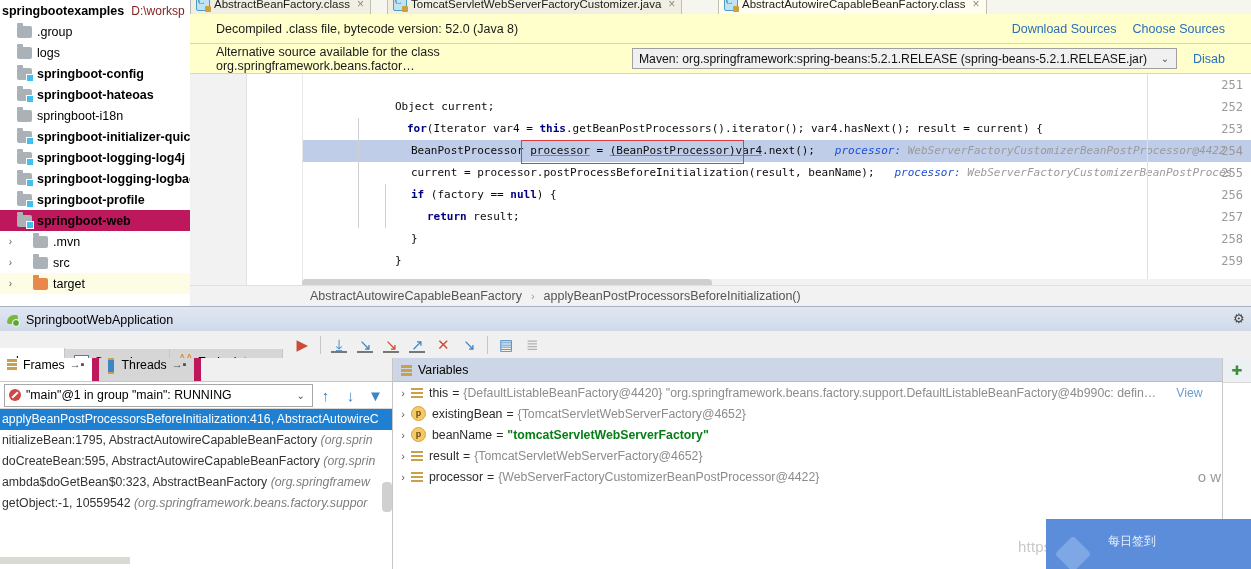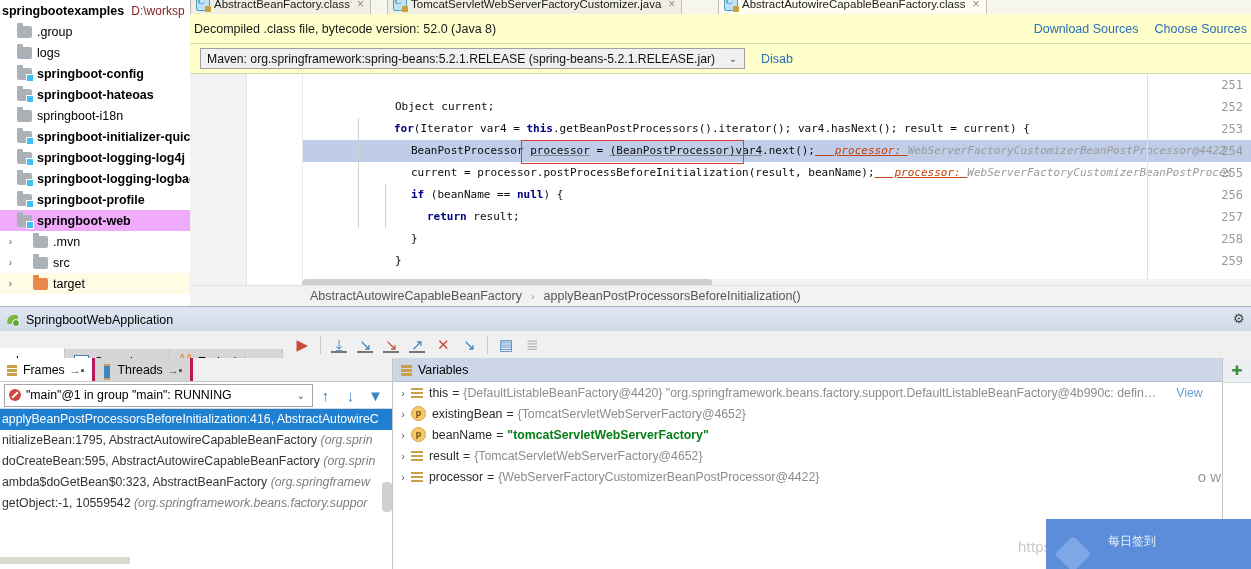--- a/index.html
+++ b/index.html
@@ -44,21 +44,21 @@
   
   .sidebar {
     position: absolute; left: 0; top: 0; width: 190px; height: 306px;
     background: #ffffff; border-right: 1px solid #b7b7b7; overflow: hidden;
   }
   .sb-row {
     display: flex; align-items: center; height: 21px; padding-left: 4px;
     white-space: nowrap; font-size: 12.5px; position: relative;
   }
   .sb-row.root { font-weight: bold; padding-left: 2px; }
-  .sb-row.sel { background: #f0abfc; }
+  .sb-row.sel { background: #be185d; }
   .sb-row.hl { background: #fdfce4; }
   .sb-arrow {
     width: 13px; flex: 0 0 13px; color: #5a5a5a; font-size: 10px;
     text-align: center; line-height: 1;
   }
   .sb-arrow.empty { visibility: hidden; }
   .folder {
     width: 15px; height: 12px; flex: 0 0 15px; margin-right: 5px;
     background: #aab2b8; border-radius: 1px 2px 2px 2px; position: relative;
   }
@@ -77,21 +77,21 @@
   .sb-path { color: #7f1d1d; font-weight: normal; margin-left: 7px; font-size: 12px; }
   .sb-indent { width: 16px; flex: 0 0 16px; }
 
   
   .editor-area {
     position: absolute; left: 190px; top: 14px; width: 1061px; height: 292px;
     background: #ffffff; overflow: hidden;
   }
   .notif {
     height: 29px; background: #ffffcc; border-bottom: 1px solid #d7d7b2;
-    display: flex; align-items: center; padding: 0 4px; font-size: 12.5px;
+    display: flex; align-items: center; padding: 0 26px; font-size: 12.5px;
     color: #1a1a1a; position: relative;
   }
   .notif .spacer { flex: 1 1 auto; }
   .lnk { color: #2a6fba; cursor: pointer; margin-left: 16px; white-space: nowrap; }
   .combo {
     height: 19px; border: 1px solid #a0a0a0; background: #f0f0f0;
     display: flex; align-items: center; padding: 0 3px 0 6px;
     font-size: 12.2px; margin-left: 6px; white-space: nowrap; color: #111;
   }
   .combo .chev { margin-left: 10px; color: #555; font-size: 10px; width:16px; text-align:center;}
@@ -116,21 +116,21 @@
     color: #0b0b0b;
   }
   .rowhl-yellow {
     position: absolute; left: 0; width: 56px; height: 22px; background: #fdf8e3;
   }
   .rowhl-blue {
     position: absolute; left: 56px; right: 0; height: 22px; background: #bfcde8;
   }
   .kw { color: #000080; font-weight: bold; }
   .hint { color: #9a9a9a; font-style: italic; }
-  .hintlbl { color: #c2410c; font-style: italic; text-decoration: underline; }
+  .hintlbl { color: #1d4ed8; font-style: italic; }
   .ul { text-decoration: underline; text-decoration-color: #888; }
   .redbox {
     position: absolute; border: 1px solid #e03b3b; pointer-events: none;
   }
   .fold-guide {
     position: absolute; width: 1px; background: #cfcfcf;
   }
   .code-hscroll {
     position: absolute; left: 112px; bottom: 0; height: 9px; width: 410px;
     background: #cfcfcf; border-radius: 4px;
@@ -219,22 +219,22 @@
   
   .frames-panel {
     position: absolute; left: 0; top: 358px; width: 392px; height: 211px;
     background: #ffffff; border-right: 1px solid #c6c6c6; overflow: hidden;
   }
   .fr-tabs {
     height: 23px; background: #f0f0f0; display: flex; align-items: stretch;
     border-bottom: 1px solid #c6c6c6;
   }
   .ftab {
-    display: flex; align-items: center; gap: 5px; padding: 0 7px;
-    font-size: 12.3px; white-space: nowrap; border-right: 3px solid #be185d;
+    display: flex; align-items: flex-start; gap: 5px; padding: 0 7px;
+    font-size: 12.3px; white-space: nowrap; border-right: 7px solid #be185d;
   }
   .ftab.active { background: #ffffff; }
   .ftab.inactive { background: #d6d6d6; }
   .frames-ico {
     width: 11px; height: 12px; flex: 0 0 11px; position: relative;
   }
   .frames-ico::before {
     content: ""; position: absolute; left: 0; top: 1px; width: 10px; height: 3px;
     background: #c9a14a; box-shadow: 0 4px 0 0 #c9a14a, 0 8px 0 0 #c9a14a;
   }
@@ -477,20 +477,21 @@
   <div class="editor-area">
 
     <div class="notif">
       <span>Decompiled .class file, bytecode version: 52.0 (Java 8)</span>
       <span class="spacer"></span>
       <span class="lnk">Download Sources</span>
       <span class="lnk">Choose Sources</span>
     </div>
 
     <div class="notif">
+      <span>Alternative source available for the class org.springframework.beans.factor…</span>
       <div class="combo">
         <span>Maven: org.springframework:spring-beans:5.2.1.RELEASE (spring-beans-5.2.1.RELEASE.jar)</span>
         <span class="chev">⌄</span>
       </div>
       <span class="lnk">Disab</span>
     </div>
 
     <div class="code-wrap">
       <div class="rowhl-yellow" style="top:66px;"></div>
       <div class="rowhl-blue" style="top:66px;"></div>
@@ -508,35 +509,35 @@
       <div class="lnum" style="top:154px;">258</div>
       <div class="lnum" style="top:176px;">259</div>
 
       <div class="fold-guide" style="left:168px; top:44px; height:110px;"></div>
       <div class="fold-guide" style="left:195px; top:110px; height:44px;"></div>
 
       <div class="codeline" style="top:0px; padding-left:40px;">
         <span>Object current;</span>
       </div>
 
-      <div class="codeline" style="top:22px; padding-left:39px;">
+      <div class="codeline" style="top:22px; padding-left:52px;">
         <span class="kw">for</span><span>(Iterator var4 = </span><span class="kw">this</span><span>.getBeanPostProcessors().iterator(); var4.hasNext(); result = current) {</span>
       </div>
 
       <div class="codeline" style="top:44px; padding-left:56px;">
         <span>BeanPostProcessor </span><span class="ul">processor</span><span> = </span><span class="ul">(BeanPostProcessor)var4</span><span>.next();</span><span class="hintlbl">   processor: </span><span class="hint">WebServerFactoryCustomizerBeanPostProcessor@4422</span>
       </div>
 
       <div class="codeline" style="top:66px; padding-left:56px;">
         <span>current = processor.</span><span>postProcessBeforeInitialization</span><span>(result, beanName);</span><span class="hintlbl">   processor: </span><span class="hint">WebServerFactoryCustomizerBeanPostProces</span>
       </div>
       <div class="redbox" style="left:331px; top:66px; width:221px; height:22px;"></div>
 
       <div class="codeline" style="top:88px; padding-left:56px;">
-        <span class="kw">if</span><span> (beanName == </span><span class="kw">null</span><span>) {</span>
+        <span class="kw">if</span><span> (factory == </span><span class="kw">null</span><span>) {</span>
       </div>
 
       <div class="codeline" style="top:110px; padding-left:72px;">
         <span class="kw">return</span><span> result;</span>
       </div>
 
       <div class="codeline" style="top:132px; padding-left:56px;">
         <span>}</span>
       </div>
 

